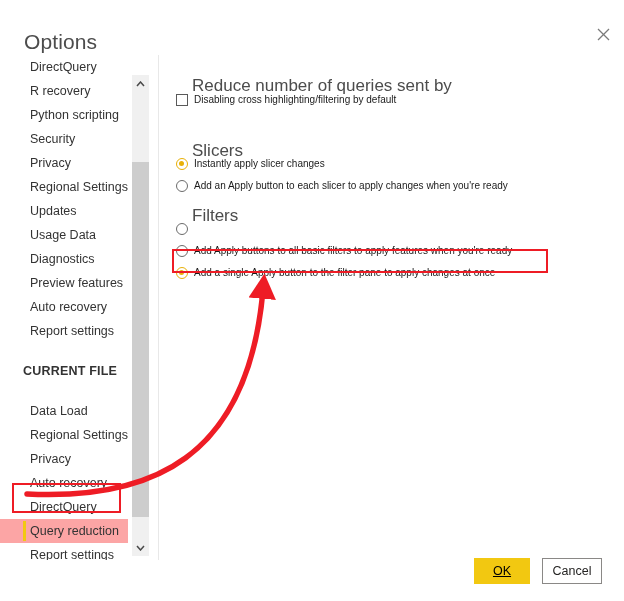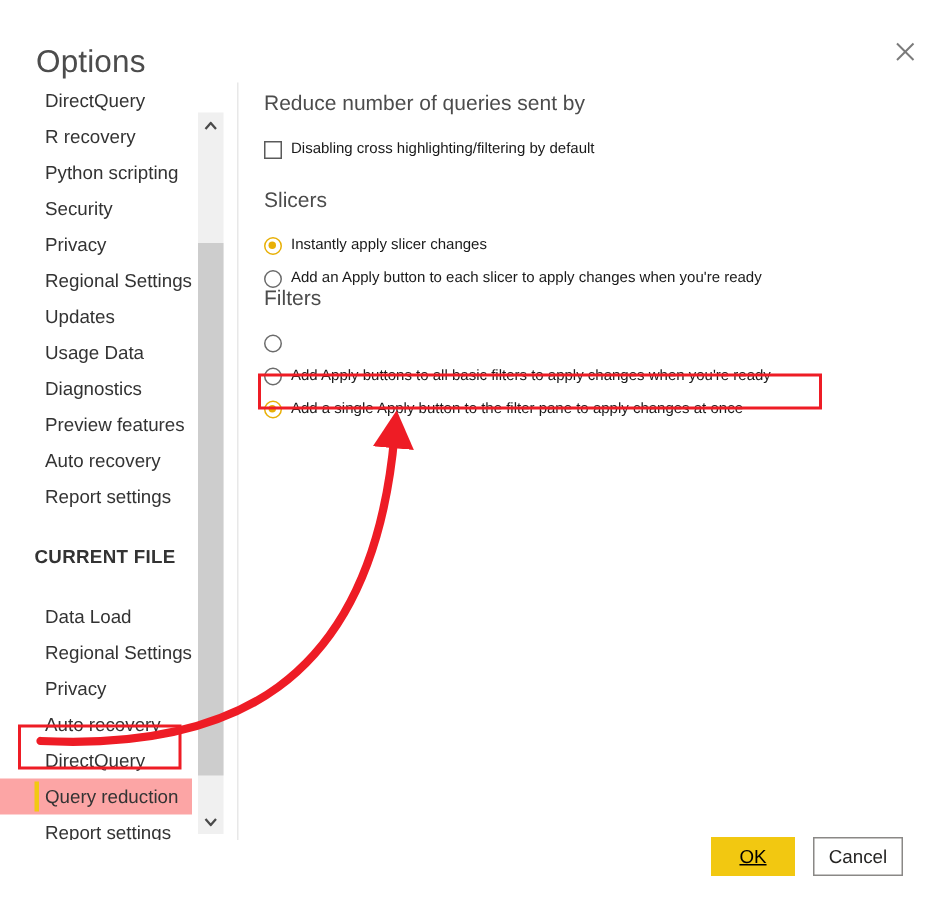--- a/index.html
+++ b/index.html
@@ -133,25 +133,25 @@
     background: #e8e8e8;
   }
 
   
   #content {
     position: absolute;
     left: 176px; top: 60px;
     width: 430px;
   }
   .section-heading {
-    font-size: 14px;
+    font-size: 17px;
     color: #4c4c4c;
     font-weight: 400;
     white-space: nowrap;
-    margin: 0;
+    margin: 16px;
   }
   #heading-reduce { position: absolute; left: 0; top: 0; }
   #heading-slicers { position: absolute; left: 0; top: 65px; }
   #heading-filters { position: absolute; left: 0; top: 130px; }
 
   .opt-row {
     position: absolute;
     left: 0;
     display: flex;
     align-items: flex-start;
@@ -339,21 +339,21 @@
     </label>
 
     <h2 id="heading-filters" class="section-heading">Filters</h2>
 
     <label class="opt-row" id="opt-filter-instant">
       <span class="radio-circle"></span>
     </label>
 
     <label class="opt-row" id="opt-filter-all">
       <span class="radio-circle"></span>
-      <span class="opt-label">Add Apply buttons to all basic filters to apply changes when you're ready</span>
+      <span class="opt-label">Add Apply buttons to all basic filters to apply features when you're ready</span>
     </label>
 
     <label class="opt-row" id="opt-filter-single">
       <span class="radio-circle checked"></span>
       <span class="opt-label">Add a single Apply button to the filter pane to apply changes at once</span>
     </label>
 
   </main>
 
   <div id="footer">

